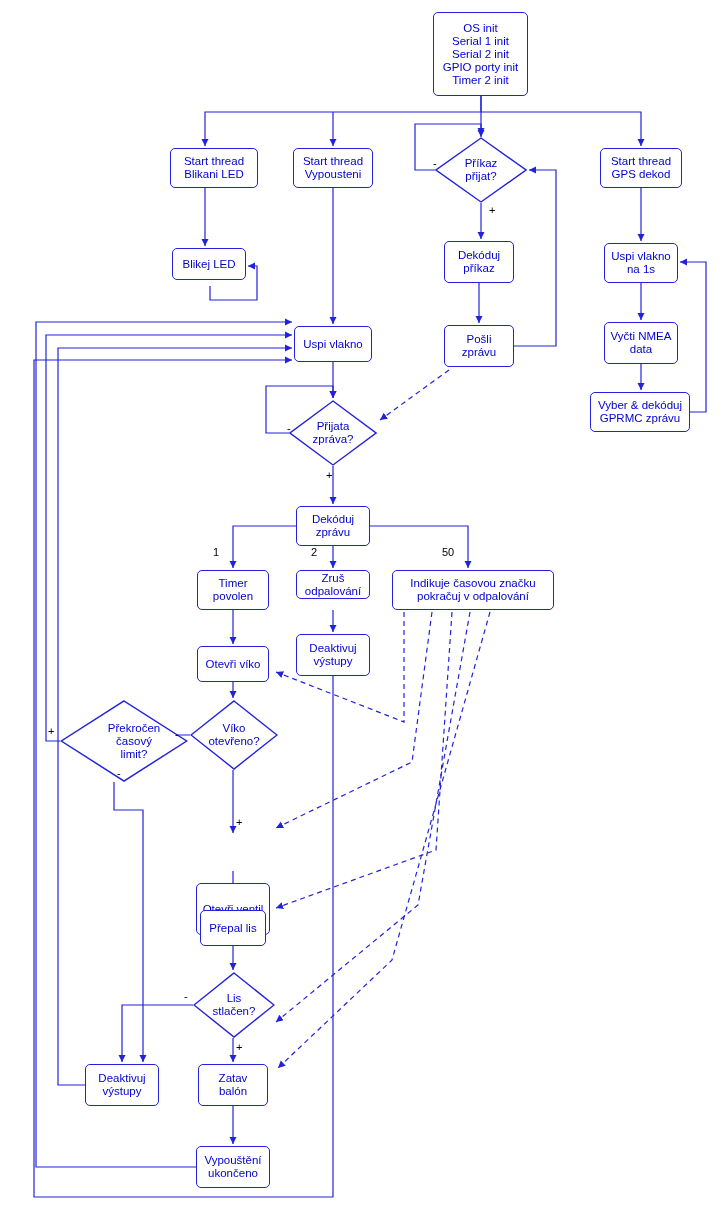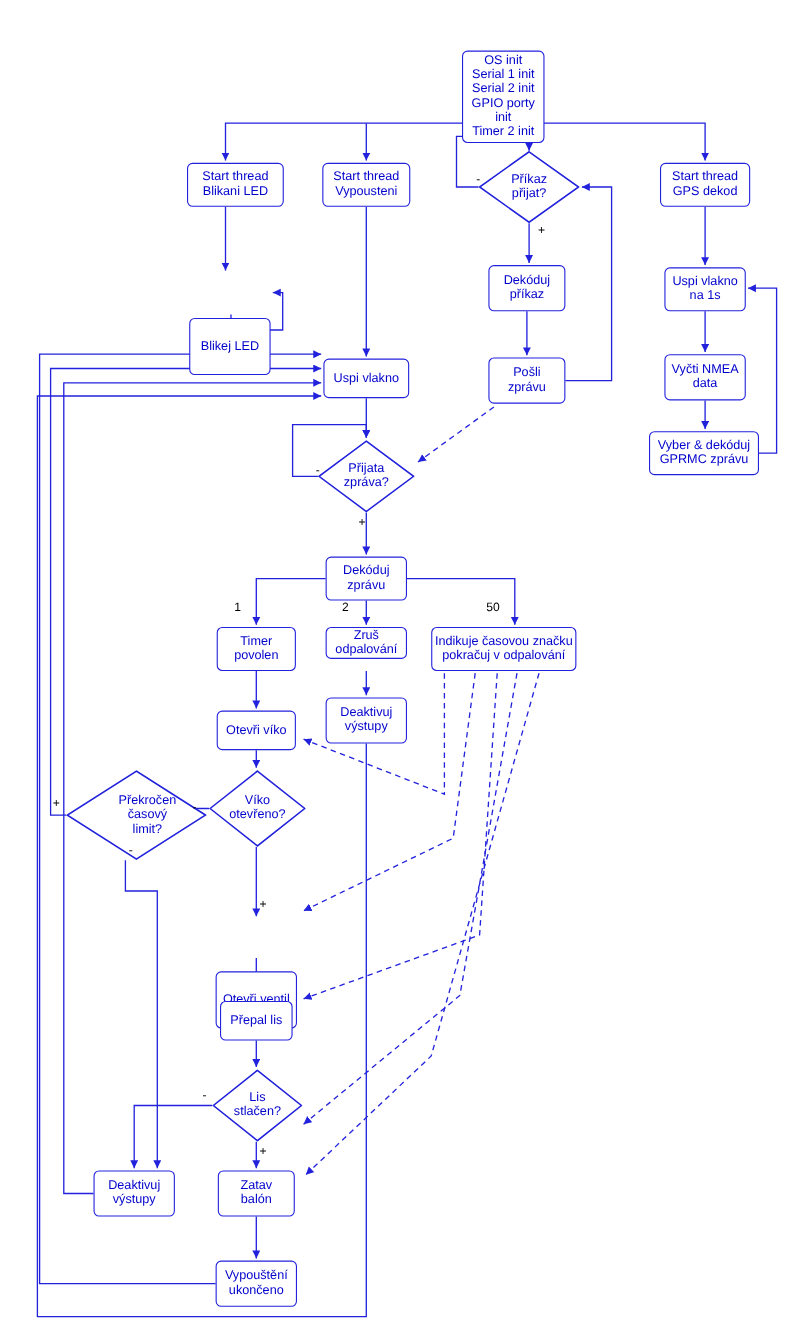--- a/index.html
+++ b/index.html
@@ -152,41 +152,41 @@
     <g stroke="#2222dd" stroke-width="1.2" fill="none" stroke-dasharray="5,4" marker-end="url(#arrow)">
       <path d="M449,370 L380,420"></path>
       <path d="M404,612 L404,722 L276,672"></path>
       <path d="M432,612 L412,762 L276,828"></path>
       <path d="M452,612 L436,850 L276,908"></path>
       <path d="M470,612 L418,905 L276,1022"></path>
       <path d="M490,612 L392,960 L278,1068"></path>
     </g>
   </svg>
 
-  <div class="node" style="left:420px;top:12px;width:75px;height:84px;margin-top:34px;">OS init
+  <div class="node" style="left:433px;top:12px;width:95px;height:84px;">OS init
 Serial 1 init
 Serial 2 init
 GPIO porty init
 Timer 2 init</div>
   <div class="node" style="left:170px;top:148px;width:88px;height:40px;">Start thread
 Blikani LED</div>
   <div class="node" style="left:293px;top:148px;width:80px;height:40px;">Start thread
 Vypousteni</div>
 
   <div class="diamond-wrap" style="left:435px;top:137px;width:92px;height:66px;">
     <svg class="diamond-shape" viewBox="0 0 92 66" preserveAspectRatio="none">
       <polygon points="46,1 91,33 46,65 1,33" fill="#ffffff" stroke="#2222dd" stroke-width="1.4"></polygon>
     </svg>
     <div class="diamond-label">Příkaz
 přijat?</div>
   </div>
 
   <div class="node" style="left:600px;top:148px;width:82px;height:40px;">Start thread
 GPS dekod</div>
-  <div class="node" style="left:172px;top:248px;width:74px;height:52px;margin-top:41px;">Blikej LED</div>
+  <div class="node" style="left:172px;top:248px;width:74px;height:32px;">Blikej LED</div>
   <div class="node" style="left:444px;top:241px;width:70px;height:42px;">Dekóduj
 příkaz</div>
   <div class="node" style="left:604px;top:243px;width:74px;height:40px;">Uspi vlakno
 na 1s</div>
   <div class="node" style="left:294px;top:326px;width:78px;height:36px;">Uspi vlakno</div>
   <div class="node" style="left:444px;top:325px;width:70px;height:42px;">Pošli
 zprávu</div>
   <div class="node" style="left:604px;top:322px;width:74px;height:42px;">Vyčti NMEA
 data</div>
   <div class="node" style="left:590px;top:392px;width:100px;height:40px;">Vyber &amp; dekóduj
@@ -199,21 +199,21 @@
     <div class="diamond-label">Přijata
 zpráva?</div>
   </div>
 
   <div class="node" style="left:296px;top:506px;width:74px;height:40px;">Dekóduj
 zprávu</div>
   <div class="node" style="left:197px;top:570px;width:72px;height:40px;">Timer
 povolen</div>
   <div class="node" style="left:296px;top:570px;width:74px;height:29px;">Zruš
 odpalování</div>
-  <div class="node" style="left:392px;top:570px;width:132px;height:40px;">Indikuje časovou značku
+  <div class="node" style="left:392px;top:570px;width:162px;height:40px;">Indikuje časovou značku
 pokračuj v odpalování</div>
   <div class="node" style="left:197px;top:646px;width:72px;height:36px;">Otevři víko</div>
   <div class="node" style="left:296px;top:634px;width:74px;height:42px;">Deaktivuj
 výstupy</div>
 
   <div class="diamond-wrap" style="left:60px;top:700px;width:108px;height:82px;padding-left:20px;">
     <svg class="diamond-shape" viewBox="0 0 108 82" preserveAspectRatio="none">
       <polygon points="54,1 107,41 54,81 1,41" fill="#ffffff" stroke="#2222dd" stroke-width="1.4"></polygon>
     </svg>
     <div class="diamond-label">Překročen

